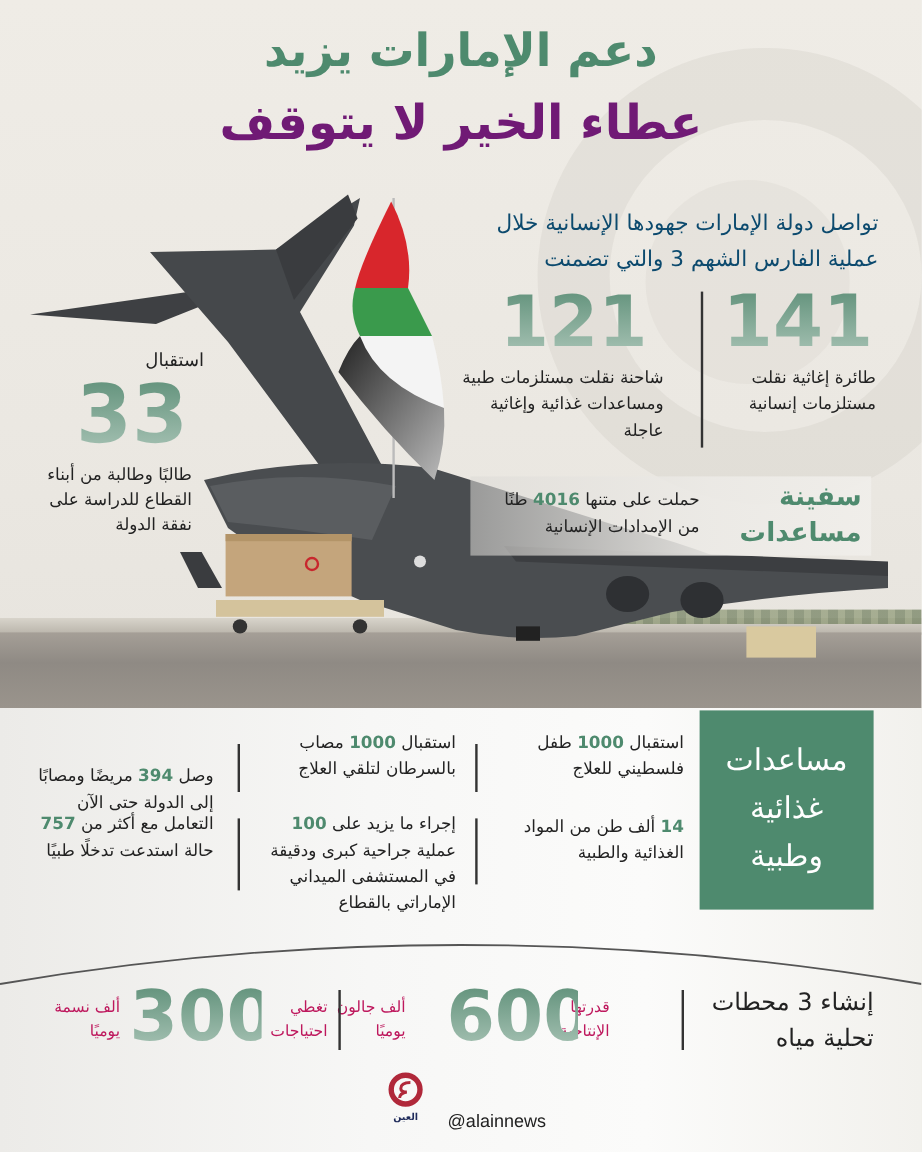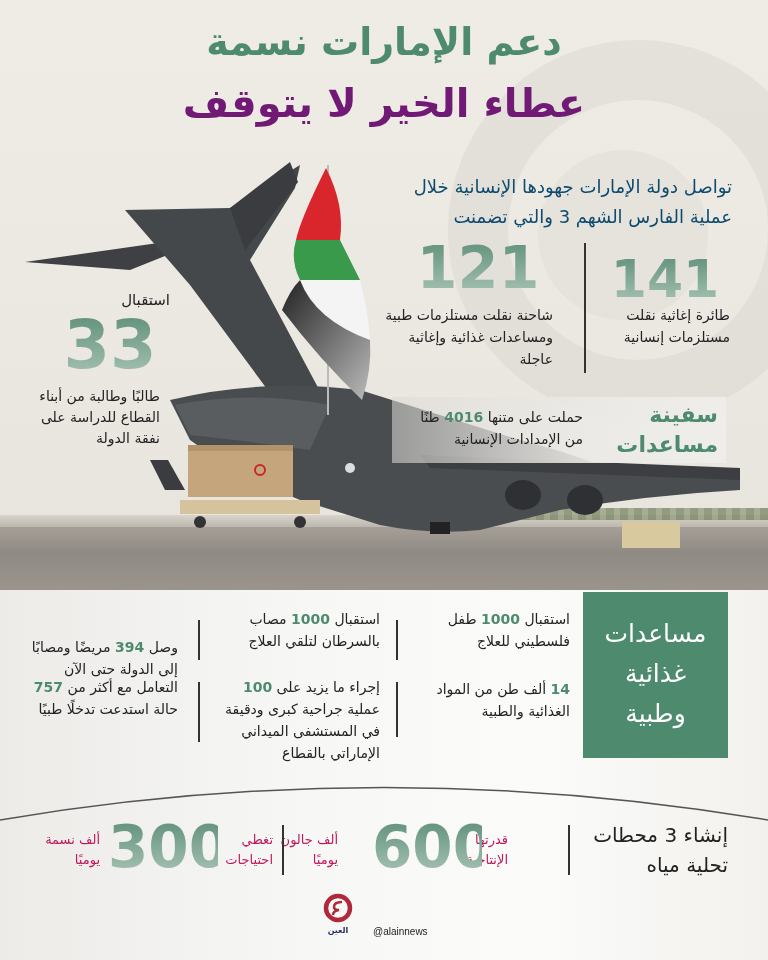--- a/index.html
+++ b/index.html
@@ -57,21 +57,21 @@
   .intro {
     position: absolute; top: 172px; right: 36px; width: 380px; text-align: right;
     direction: rtl; font-size: 18px; line-height: 30px; color: #0c4a6e;
   }
   .stat-big {
     position: absolute; font-weight: bold; color: #7da793; line-height: 1;
     background: linear-gradient(180deg, #5f9079 0%, #a8c3b5 100%);
     -webkit-background-clip: text; background-clip: text; color: transparent;
     text-align: center; font-family: "DejaVu Sans", sans-serif;
   }
-  .stat-141 { top: 238px; right: 38px; width: 130px; font-size: 52px; margin-top: 15px; }
+  .stat-141 { top: 238px; right: 38px; width: 130px; font-size: 60px; }
   .stat-121 { top: 238px; right: 215px; width: 150px; font-size: 59px; }
   .stat-desc {
     position: absolute; direction: rtl; text-align: right; font-size: 14px;
     line-height: 22px; color: #222;
   }
   .desc-141 { top: 304px; right: 38px; width: 150px; }
   .desc-121 { top: 304px; right: 215px; width: 180px; }
   .v-divider { position: absolute; width: 2px; background: #333; }
   .div-stats { left: 584px; top: 243px; height: 130px; }
 
@@ -126,33 +126,33 @@
   .water-small {
     position: absolute; direction: rtl; text-align: right; font-size: 13px;
     line-height: 20px; color: #be185d;
   }
   .stat-600 { top: 818px; left: 372px; width: 110px; font-size: 58px; }
   .stat-300 { top: 818px; left: 108px; width: 110px; font-size: 58px; }
 
   
   .logo { position: absolute; left: 322px; top: 893px; width: 32px; height: 44px; }
   .handle {
-    position: absolute; left: 373px; top: 926px; font-size: 10px; color: #222;
+    position: absolute; left: 373px; top: 926px; font-size: 15px; color: #222;
     font-family: "Liberation Sans", sans-serif;
   }
 </style>
 </head>
 <body>
 
 <div class="page">
   <div class="bg-top"></div>
   <div class="bg-watermark"></div>
   <div class="bg-watermark2"></div>
 
-  <h1 class="title-1">دعم الإمارات نسمة</h1>
+  <h1 class="title-1">دعم الإمارات يزيد</h1>
   <h2 class="title-2">عطاء الخير لا يتوقف</h2>
 
   <div class="scene">
     <div class="horizon"></div>
     <div class="trees"></div>
     <div class="tarmac"></div>
     <svg class="plane-svg" viewBox="0 0 768 440">
 
       <polygon points="25,112 165,92 175,102 130,120" fill="#3e4043"></polygon>
 

